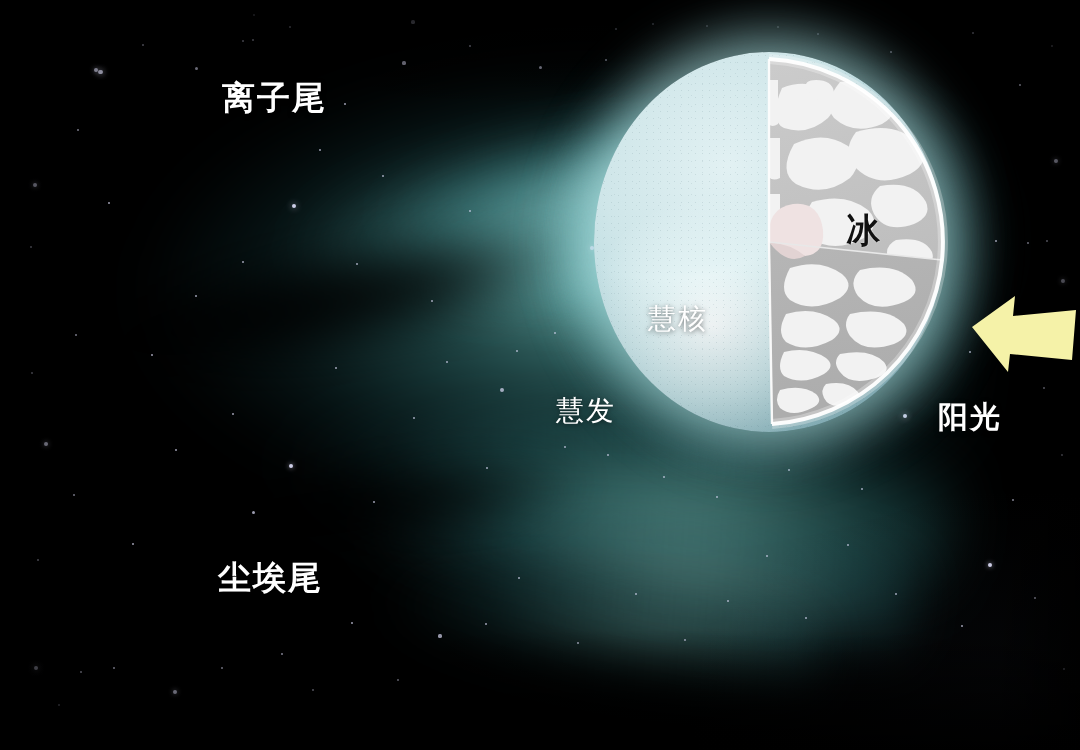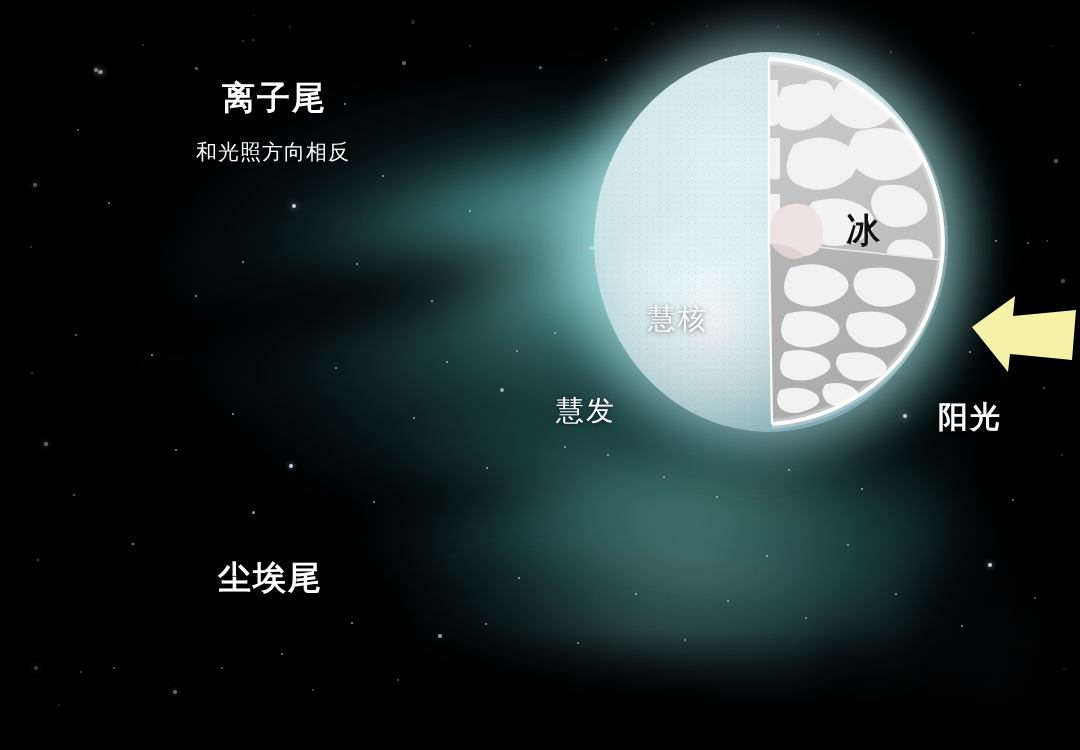--- a/index.html
+++ b/index.html
@@ -488,20 +488,19 @@
     </svg>
 
     <div class="ice-label">冰</div>
   </div>
 
   <svg class="sun-arrow" viewBox="0 0 112 78">
     <polygon points="4,33 47,2 45,22 108,16 104,66 42,60 40,78" fill="#f5f2a8"></polygon>
   </svg>
 
   <div class="lbl lbl-head" id="ion-title">离子尾</div>
-  <div class="lbl lbl-sub" id="ion-subtitle">和光照方向相反</div>
   <div class="lbl lbl-head" id="dust-title">尘埃尾</div>
   <div class="lbl lbl-mid" id="nucleus-label">慧核</div>
   <div class="lbl lbl-mid" id="coma-label">慧发</div>
   <div class="lbl" id="sun-label">阳光</div>
 
 
 </div>
 
 </body></html>

